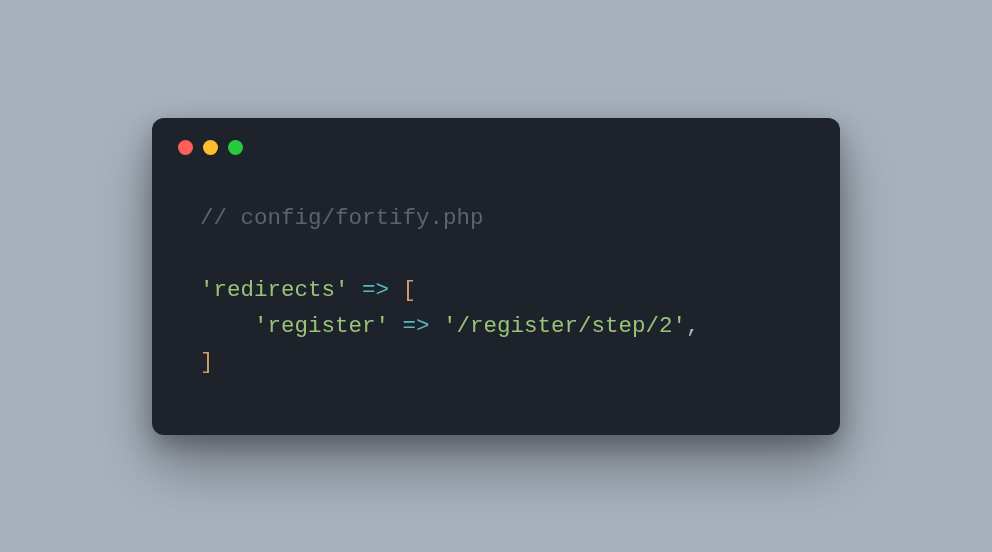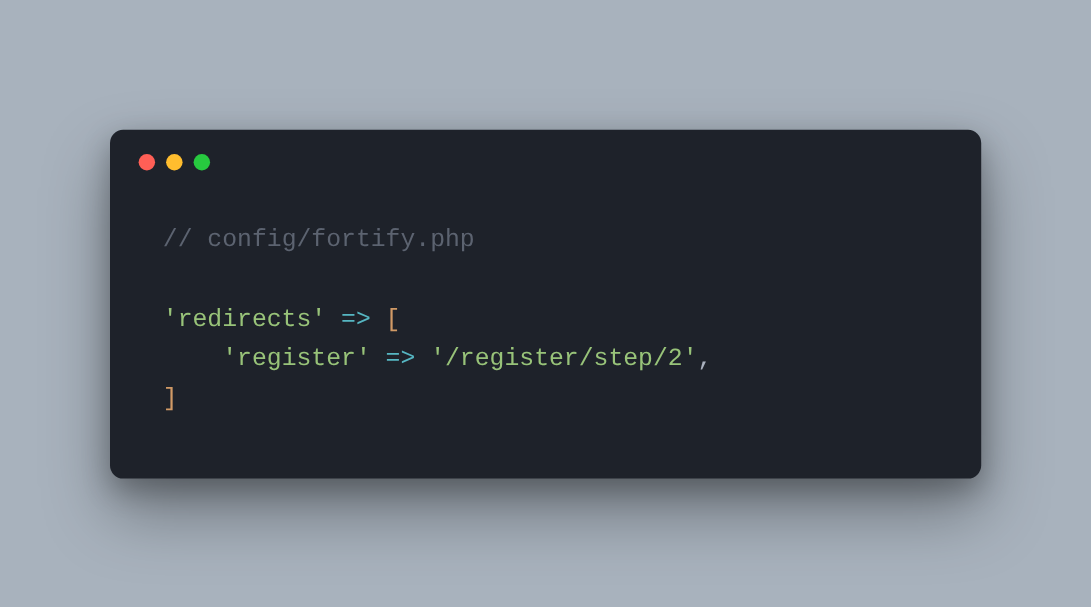--- a/index.html
+++ b/index.html
@@ -6,21 +6,21 @@
   body {
     width: 992px;
     height: 552px;
     background: #a8b2bd;
     display: flex;
     align-items: center;
     justify-content: center;
     font-family: "SF Mono", Menlo, Monaco, Consolas, "Courier New", monospace;
   }
   .window {
-    width: 792px;
+    width: 688px;
     background: #1e222a;
     border-radius: 12px;
     box-shadow: 0 30px 60px rgba(0,0,0,0.35), 0 10px 25px rgba(0,0,0,0.25);
     overflow: hidden;
   }
   .titlebar {
     padding: 22px 26px 10px 26px;
     display: flex;
     gap: 10px;
     align-items: center;

